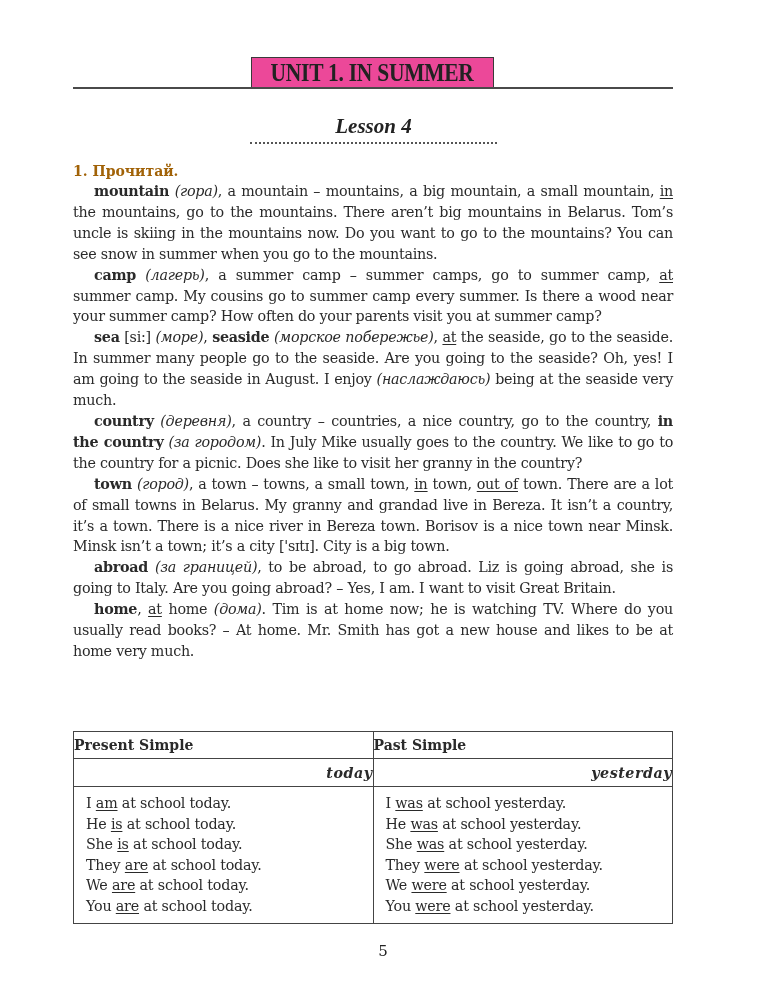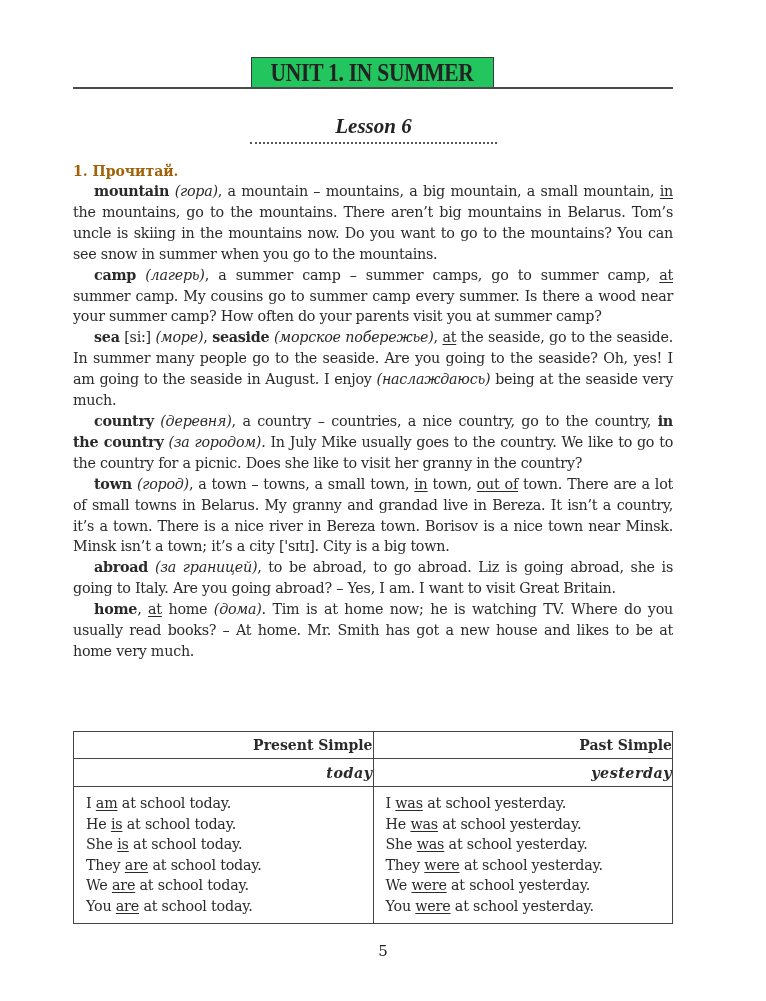--- a/index.html
+++ b/index.html
@@ -6,21 +6,21 @@
   body {
     width:766px; height:1001px; background:#ffffff; position:relative; overflow:hidden;
     font-family:"DejaVu Serif", "Liberation Serif", serif; color:#2a2a2a;
   }
   .rule-top {
     position:absolute; left:73px; top:87px; width:600px; height:0;
     border-top:2px solid #4a4a4a;
   }
   .unit-box {
     position:absolute; left:251px; top:57px; width:243px; height:30px;
-    border:1.5px solid #3a3a3a; border-bottom:none; background:#22c55e;
+    border:1.5px solid #3a3a3a; border-bottom:none; background:#ec4899;
     text-align:center; box-sizing:border-box;
   }
   .unit-box span {
     font-family:"Liberation Serif", serif; font-weight:bold; font-size:25px;
     line-height:30px; letter-spacing:-0.3px; color:#222; transform:scaleX(0.86); display:inline-block;
   }
   .lesson {
     position:absolute; left:250px; top:114px; width:247px; text-align:center;
     font-family:"Liberation Serif", serif; font-weight:bold; font-style:italic; font-size:21px; color:#222;
   }
@@ -40,36 +40,36 @@
   .para { text-indent:21px; margin:0; }
   .kw { font-weight:bold; text-decoration-thickness:1.5px; text-underline-offset:2px; }
   .kb { font-weight:bold; }
   .ul { text-decoration:underline; text-underline-offset:2px; }
   .ru { font-style:italic; }
   table.grammar {
     position:absolute; left:73px; top:731px; width:600px; border-collapse:collapse;
     font-family:"DejaVu Serif", serif; font-size:14.3px; color:#2a2a2a;
   }
   table.grammar td, table.grammar th { border:1.5px solid #444; padding:0; }
-  table.grammar th { font-weight:bold; height:26px; text-align:right; font-size:14px; }
+  table.grammar th { font-weight:bold; height:26px; text-align:left; font-size:14px; }
   table.grammar td.sub { font-weight:bold; font-style:italic; text-align:right; height:27px; letter-spacing:0.5px; }
   table.grammar td.list { vertical-align:top; padding:6px 0 6px 12px; line-height:20.6px; height:121px; box-sizing:border-box; letter-spacing:-0.2px; }
   .verb { font-weight:normal; text-decoration:underline; text-underline-offset:2px;margin-top:41px; }
   .page-num {
     position:absolute; left:0; width:766px; top:942px; text-align:center; font-size:15px; color:#222;
   }
 </style>
 </head>
 <body>
 
 <div class="rule-top"></div>
 <div class="unit-box">
   <span>UNIT 1. IN SUMMER</span>
 </div>
-<div class="lesson">Lesson 6</div>
+<div class="lesson">Lesson 4</div>
 <div class="lesson-rule"></div>
 
 <div class="exercise-title">1. Прочитай.</div>
 
 <div class="text-block">
 
   <p class="para"><span class="kw">mountain</span> <span class="ru">(гора)</span><span>, a mountain – mountains, a big mountain, a small mountain, </span><span class="ul">in</span><span> the mountains, go to the mountains. There aren’t big mountains in Belarus. Tom’s uncle is skiing in the mountains now. Do you want to go to the mountains? You can see snow in summer when you go to the mountains.</span></p>
 
   <p class="para"><span class="kw">camp</span> <span class="ru">(лагерь)</span><span>, a summer camp – summer camps, go to summer camp, </span><span class="ul">at</span><span> summer camp. My cousins go to summer camp every summer. Is there a wood near your summer camp? How often do your parents visit you at summer camp?</span></p>
 

